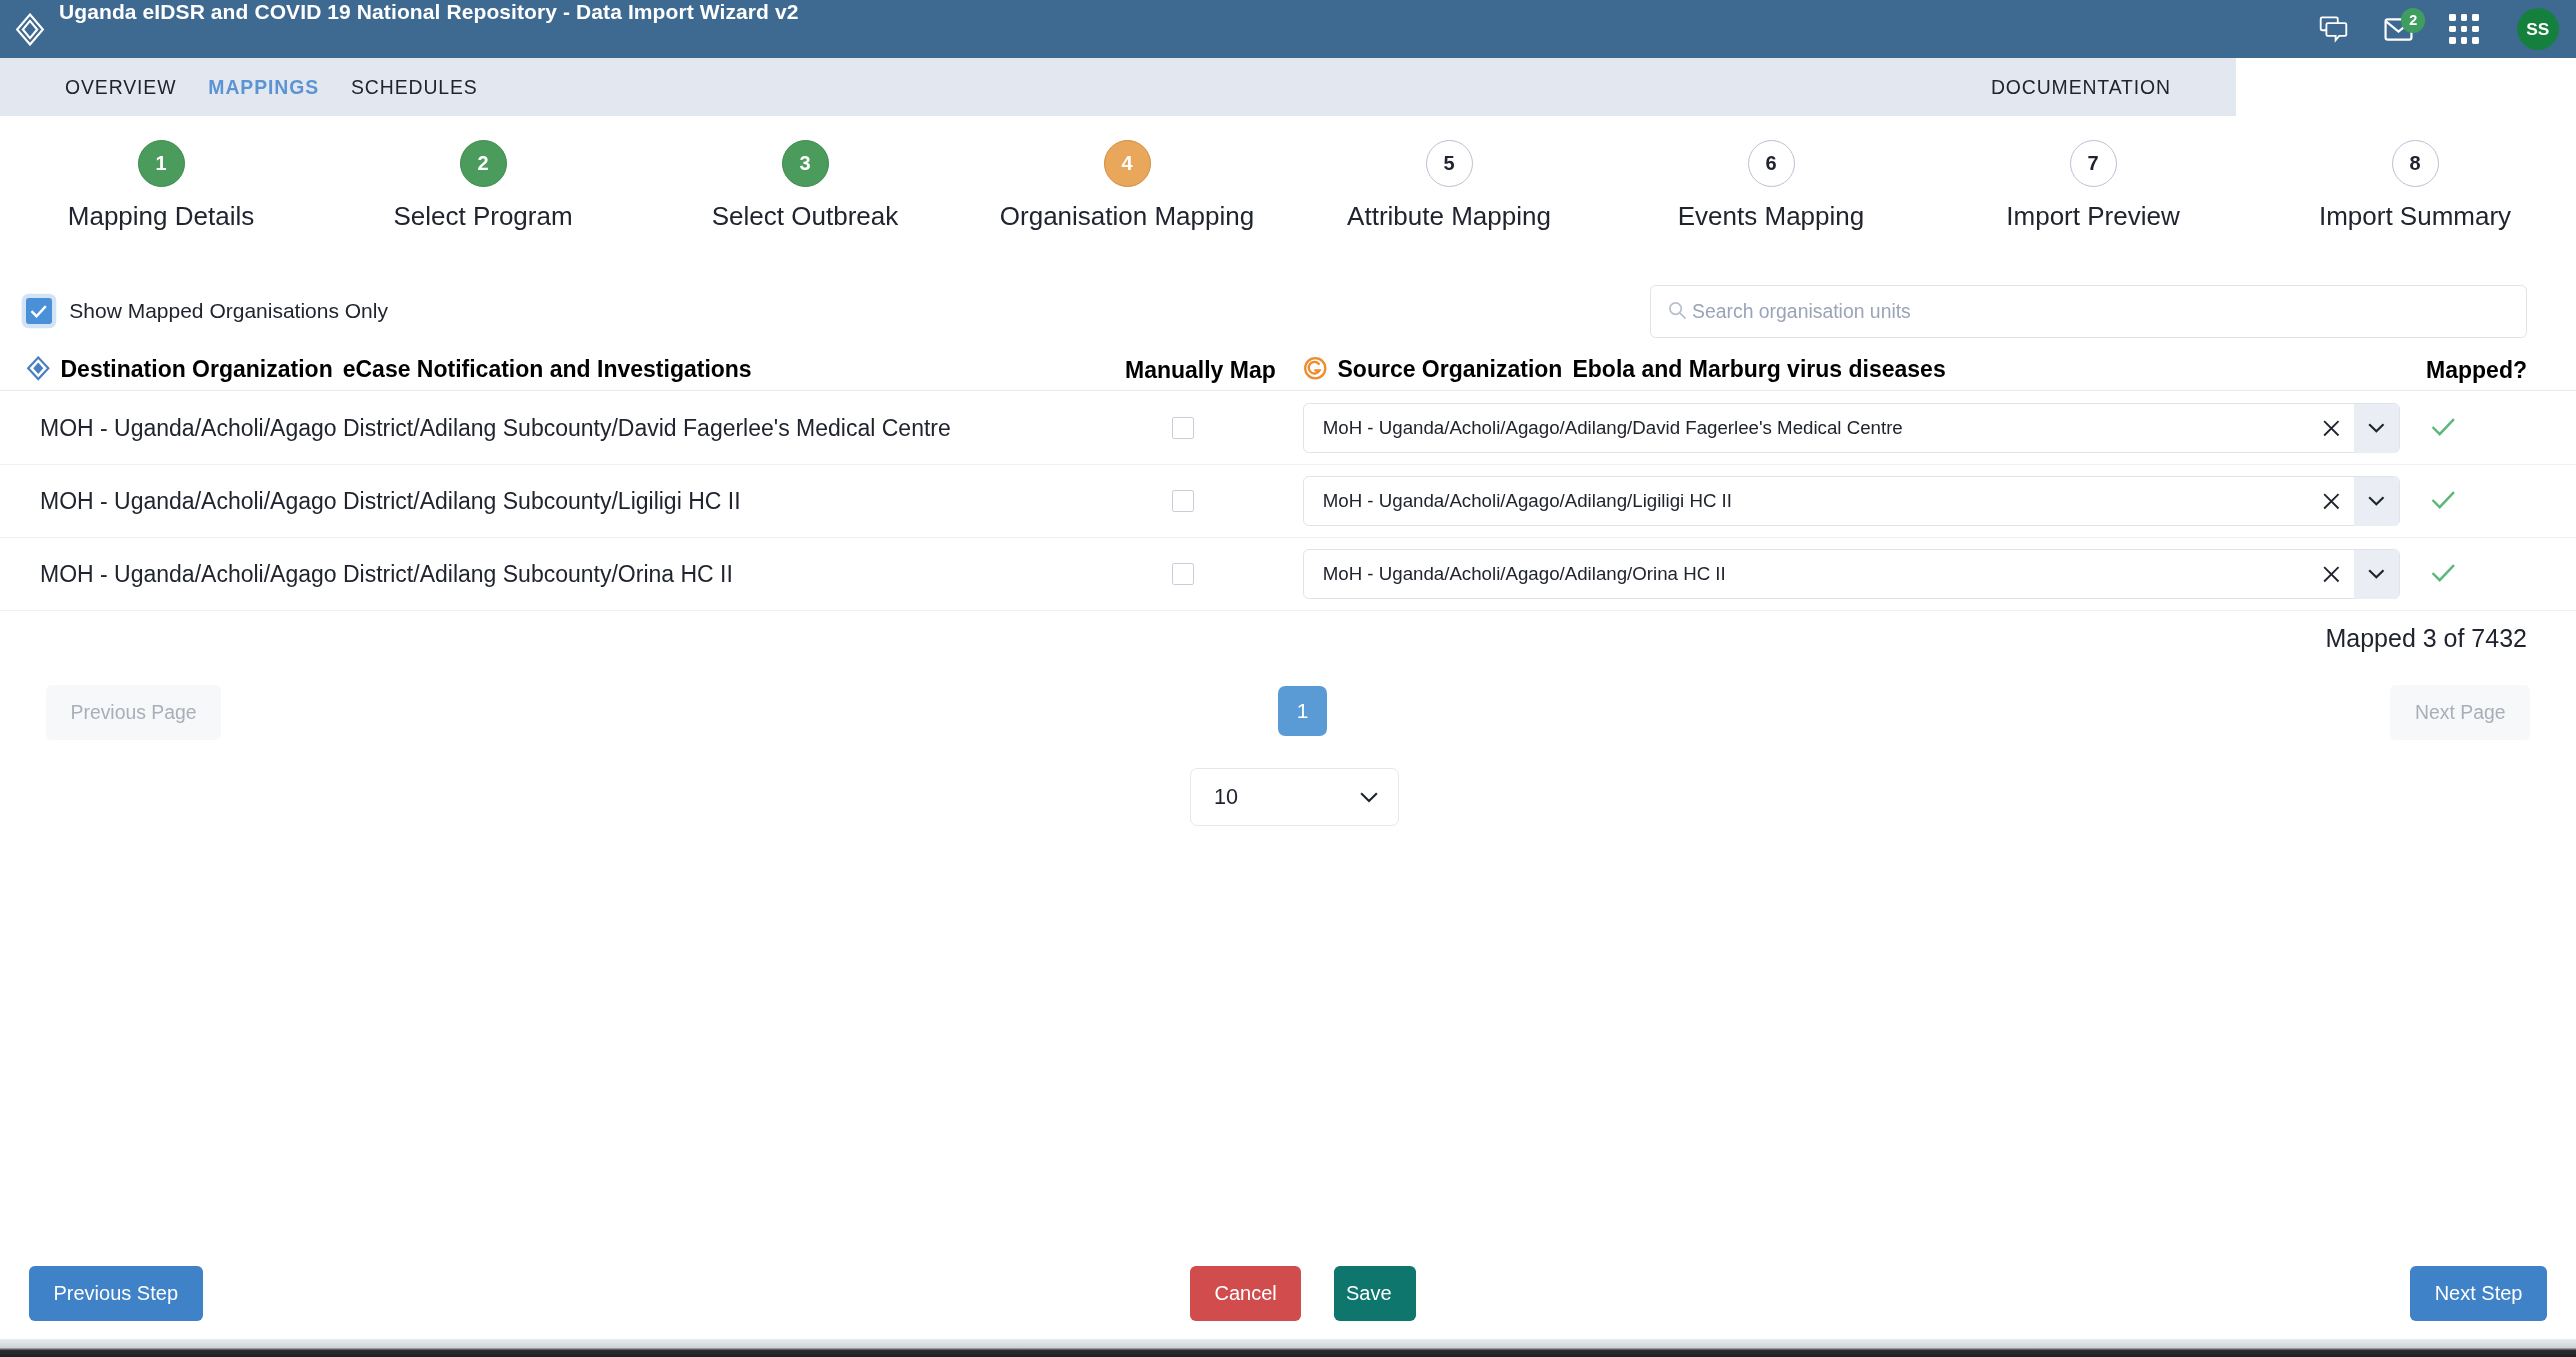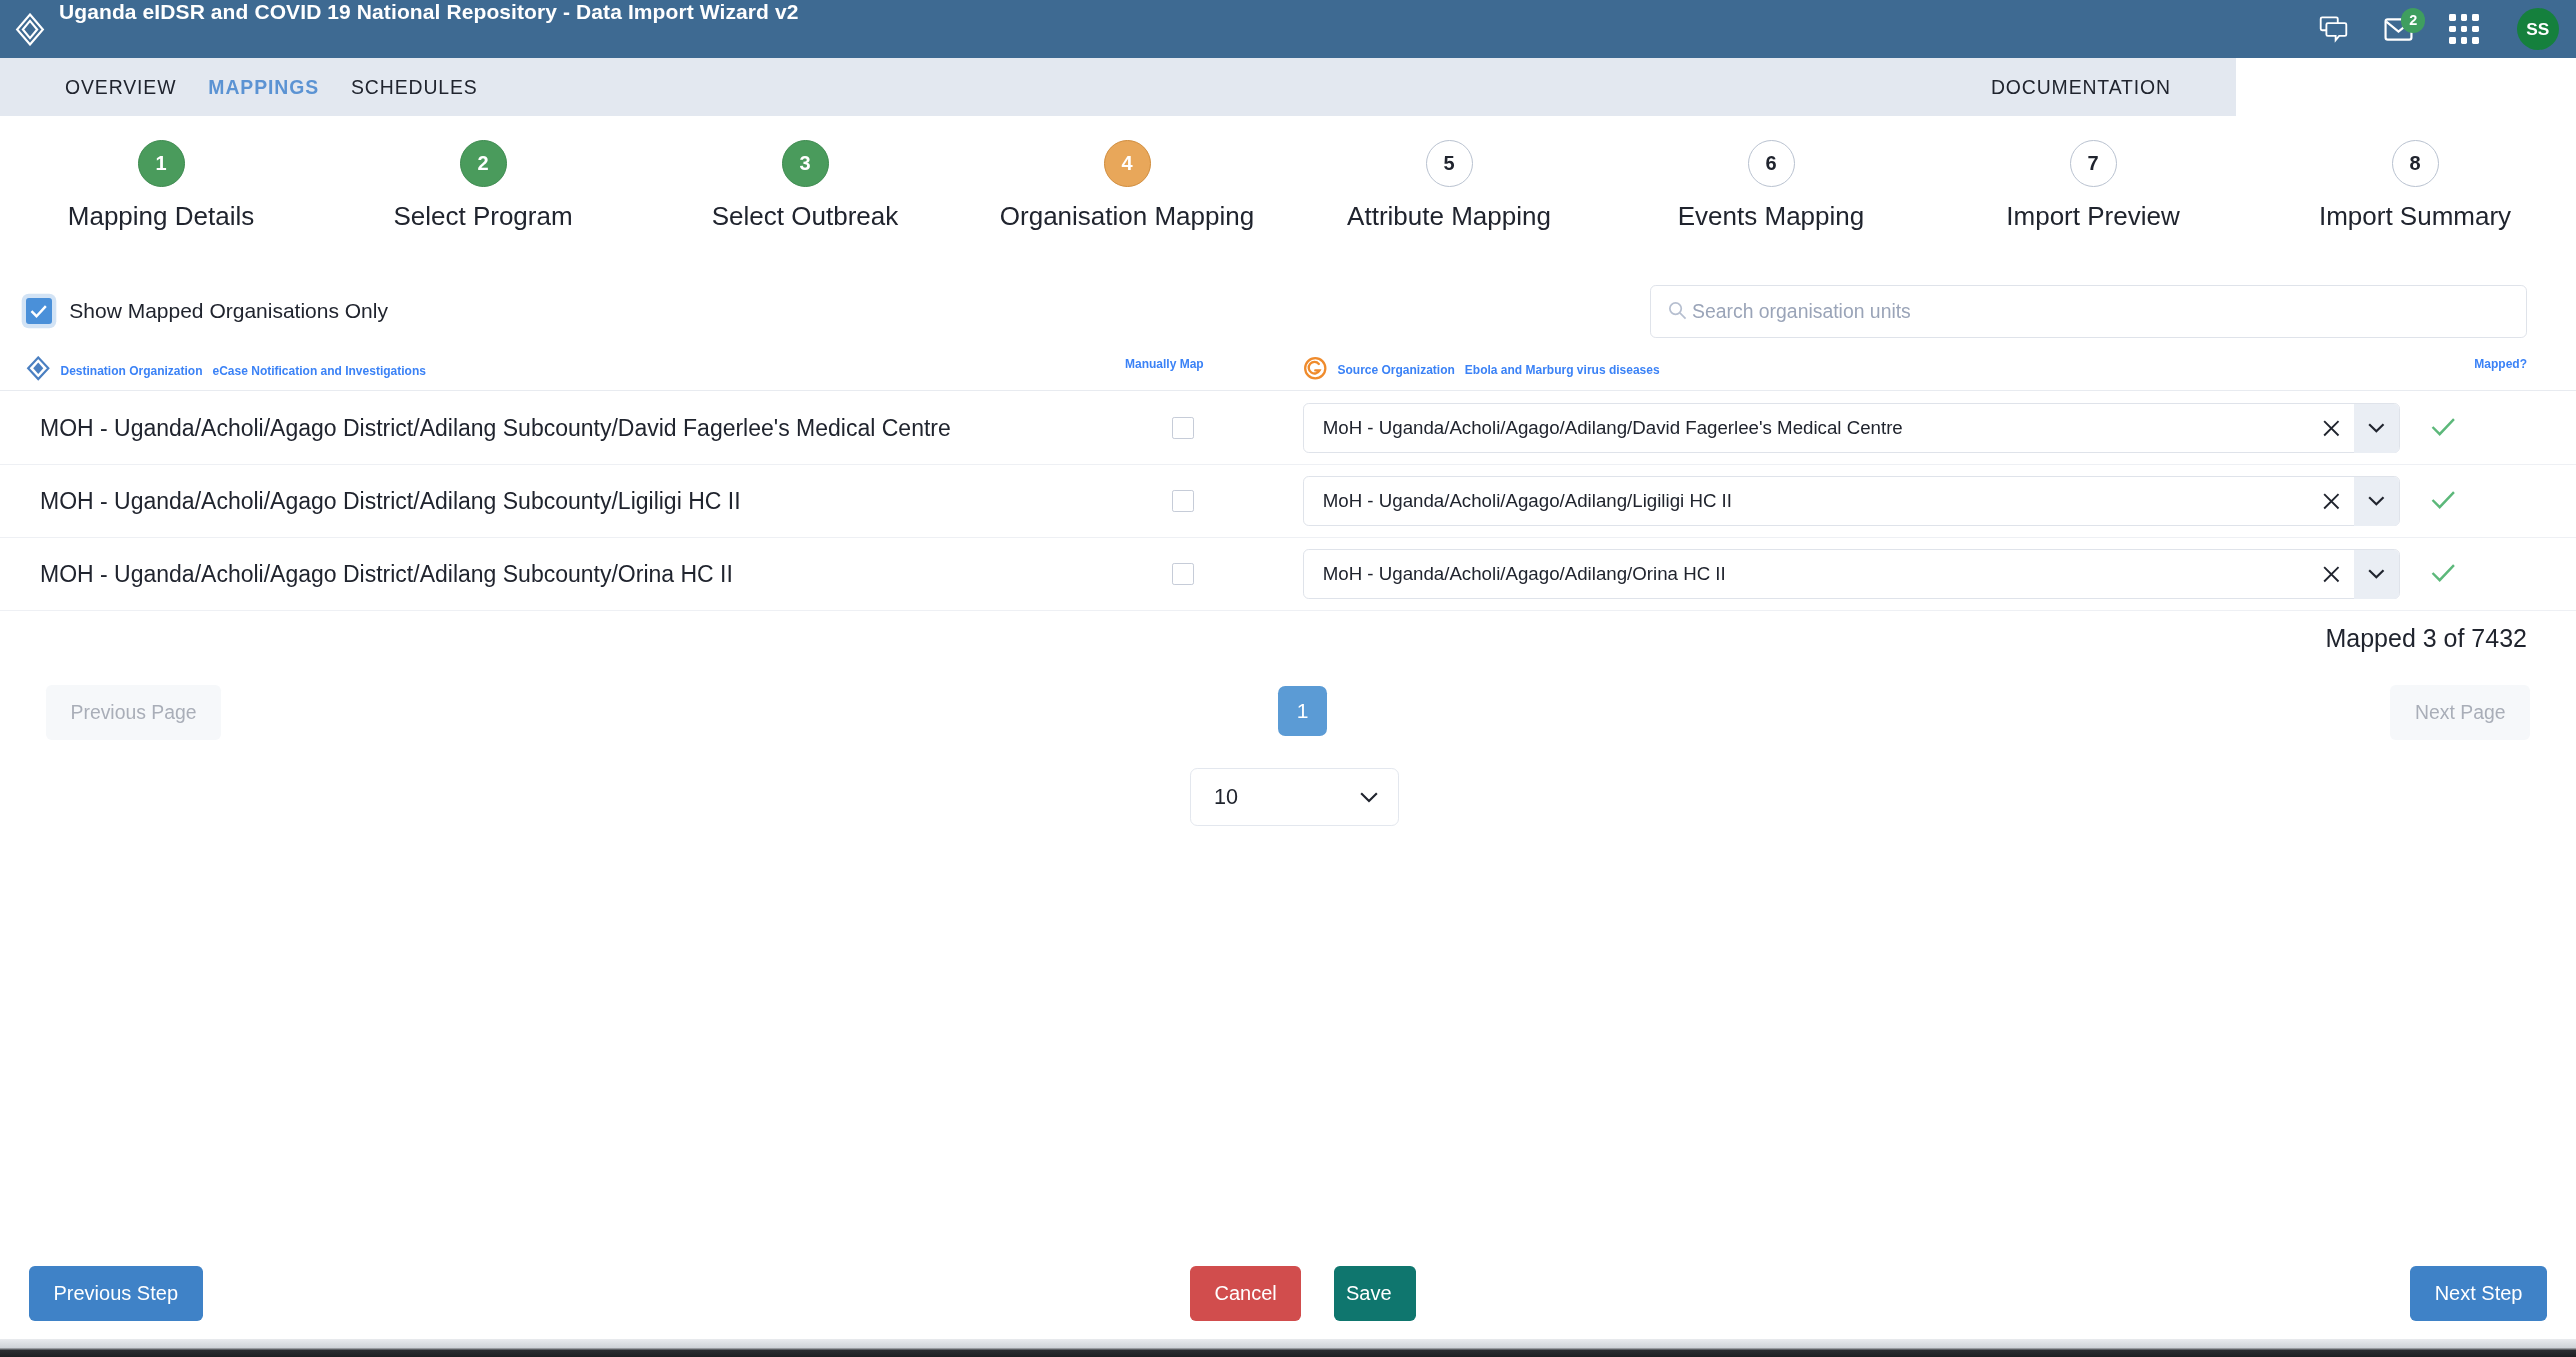--- a/index.html
+++ b/index.html
@@ -83,21 +83,21 @@
     border:0; outline:0; font-family:inherit; font-size:19.4px; color:#20242e;
     background:transparent; flex:1; margin-left:5px;
   }
   .searchbox input::placeholder { color:#9aa4b8; }
 
   
   .thead {
     position:absolute; top:356px; left:0; width:2576px; height:35px;
     border-bottom:0.7px solid #e8ebf0;
   }
-  .th { position:absolute; font-size:12px; font-weight:700; color:#3b82f6; display:flex; align-items:center; }
+  .th { position:absolute; font-size:23px; font-weight:700; color:#000000; display:flex; }
   .th-dest { left:26px; top:0; }
   .th-manual { left:1125px; top:1.4px; font-weight:600; }
   .th-src { left:1303px; top:0; }
   .th-mapped { right:49px; top:1.4px; font-weight:600; }
   .th-sub { font-weight:700; margin-left:10px; }
 
   .rows { position:absolute; top:392px; left:0; width:2576px; }
   .row {
     position:relative; height:73px; border-bottom:0.7px solid #eef0f4;
     display:flex; align-items:center;

